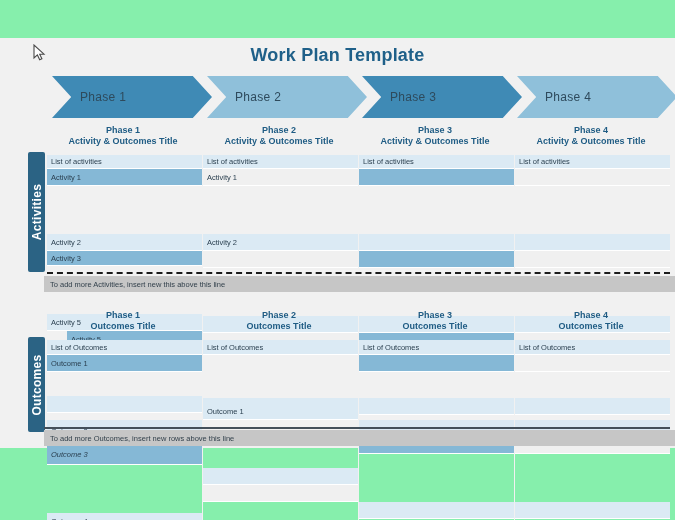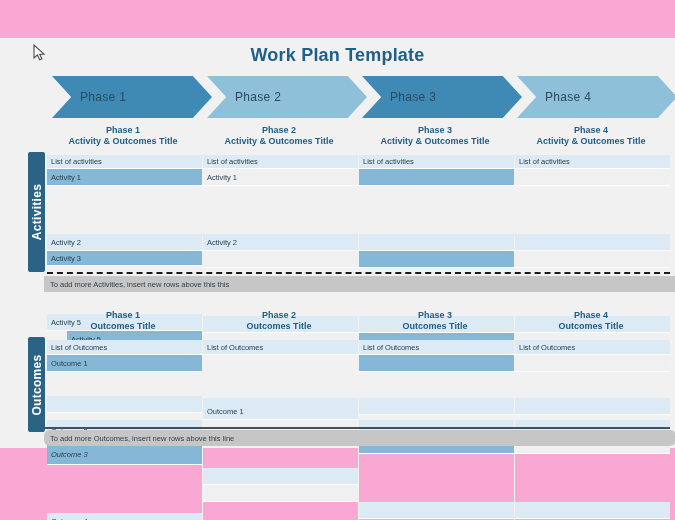--- a/index.html
+++ b/index.html
@@ -5,21 +5,21 @@
   html, body {
     margin: 0; padding: 0;
     width: 675px; height: 520px;
     background: #ffffff;
     font-family: "Liberation Sans", sans-serif;
     overflow: hidden;
   }
   #root {
     position: relative;
     width: 675px; height: 520px;
-    background: #f9a8d4;
+    background: #86efac;
   }
   
   .canvas {
     position: absolute;
     left: 0; top: 38px;
     width: 675px; height: 410px;
     background: #f1f1f1;
   }
   
   .title {
@@ -212,21 +212,21 @@
         <div class="cell c-gray" style="height: 17px;"></div>
         <div class="cell c-pale" style="height: 17px;"></div>
         <div class="cell c-gray" style="height: 17px;"></div>
         <div class="cell c-pale" style="height: 17px;"></div>
         <div class="cell c-gray" style="height: 17px;"></div>
         <div class="cell c-pale" style="height: 17px;"></div>
       </div>
     </div>
 
   <div class="dashline" style="left:47px; top:272px; width:623px;"></div>
-  <div class="footbar" style="left:44px; top:276px; width:626px; height:16px;">To add more Activities, insert new rows above this this</div>
+  <div class="footbar" style="left:44px; top:276px; width:626px; height:16px;">To add more Activities, insert new this above this line</div>
 
   <div class="col-titles" id="outTitles" style="top:310px;">
       <div class="col-title" style="width: 156px;">
         <div>Phase 1</div>
         <div>Outcomes Title</div>
       </div>
       <div class="col-title" style="width: 156px;">
         <div>Phase 2</div>
         <div>Outcomes Title</div>
       </div>
@@ -269,19 +269,19 @@
       <div class="gcol" style="width: 155.75px;">
         <div class="cell c-head" style="height: 15px;">List of Outcomes</div>
         <div class="cell c-gray" style="height: 17px;"></div>
         <div class="cell c-pale" style="height: 17px;"></div>
         <div class="cell c-gray" style="height: 17px;"></div>
         <div class="cell c-pale" style="height: 17px;"></div>
       </div>
     </div>
 
   <div class="solidline" style="left:44px; top:427px; width:626px;"></div>
-  <div class="footbar" style="left:44px; top:430px; width:626px; height:16px;border-radius:6px;">To add more Outcomes, insert new rows above this line</div>
+  <div class="footbar" style="left:44px; top:430px; width:626px; height:16px;">To add more Outcomes, insert new rows above this line</div>
 
   <svg class="cursor" width="13" height="18" viewBox="0 0 13 18">
     <path d="M1 1 L1 14 L4.4 10.9 L6.7 15.8 L8.9 14.8 L6.7 10.2 L11 10.2 Z" fill="#ffffff" stroke="#4a4a4a" stroke-width="1.1"></path>
   </svg>
 
 </div>
 
 </body></html>

